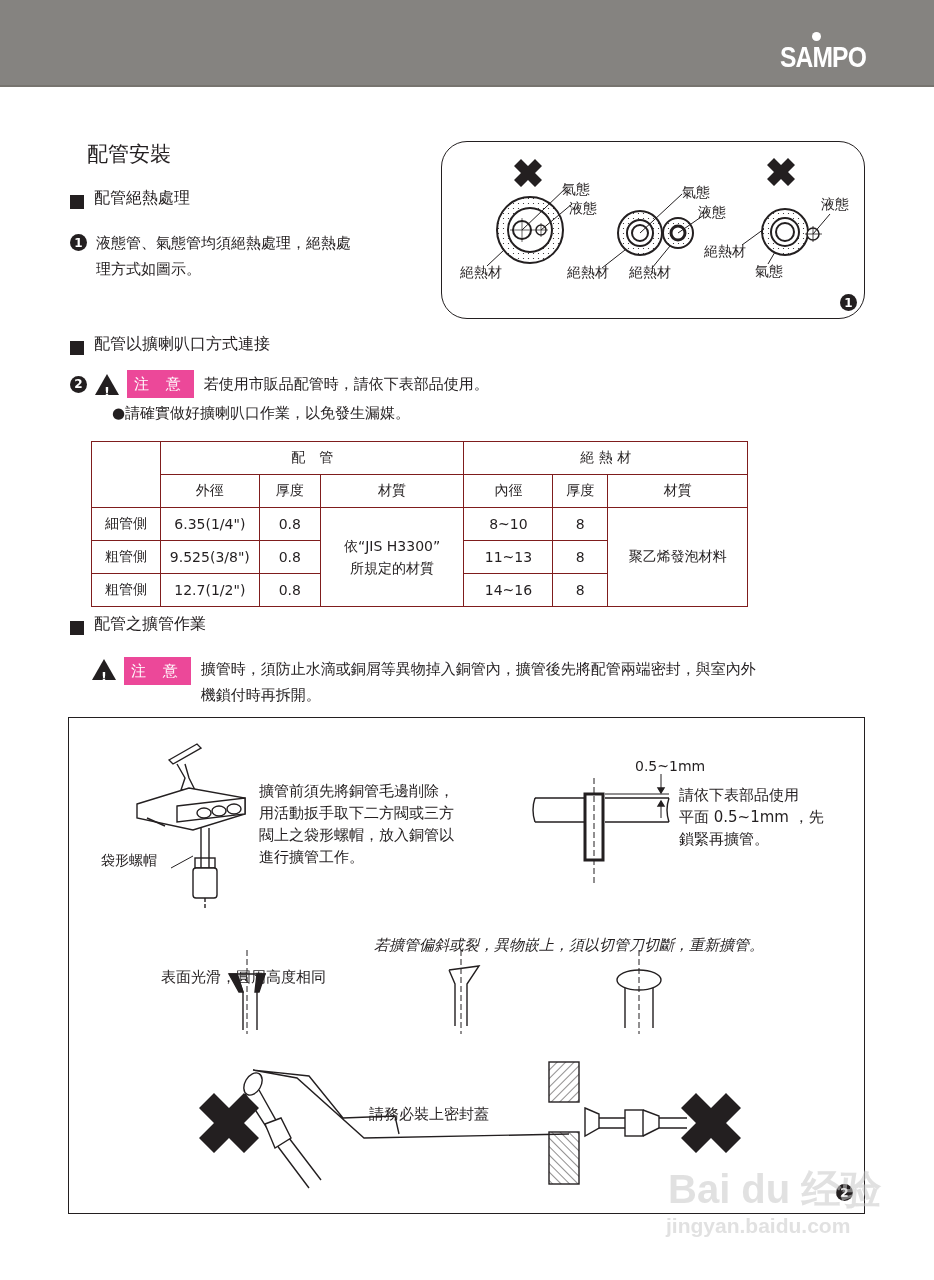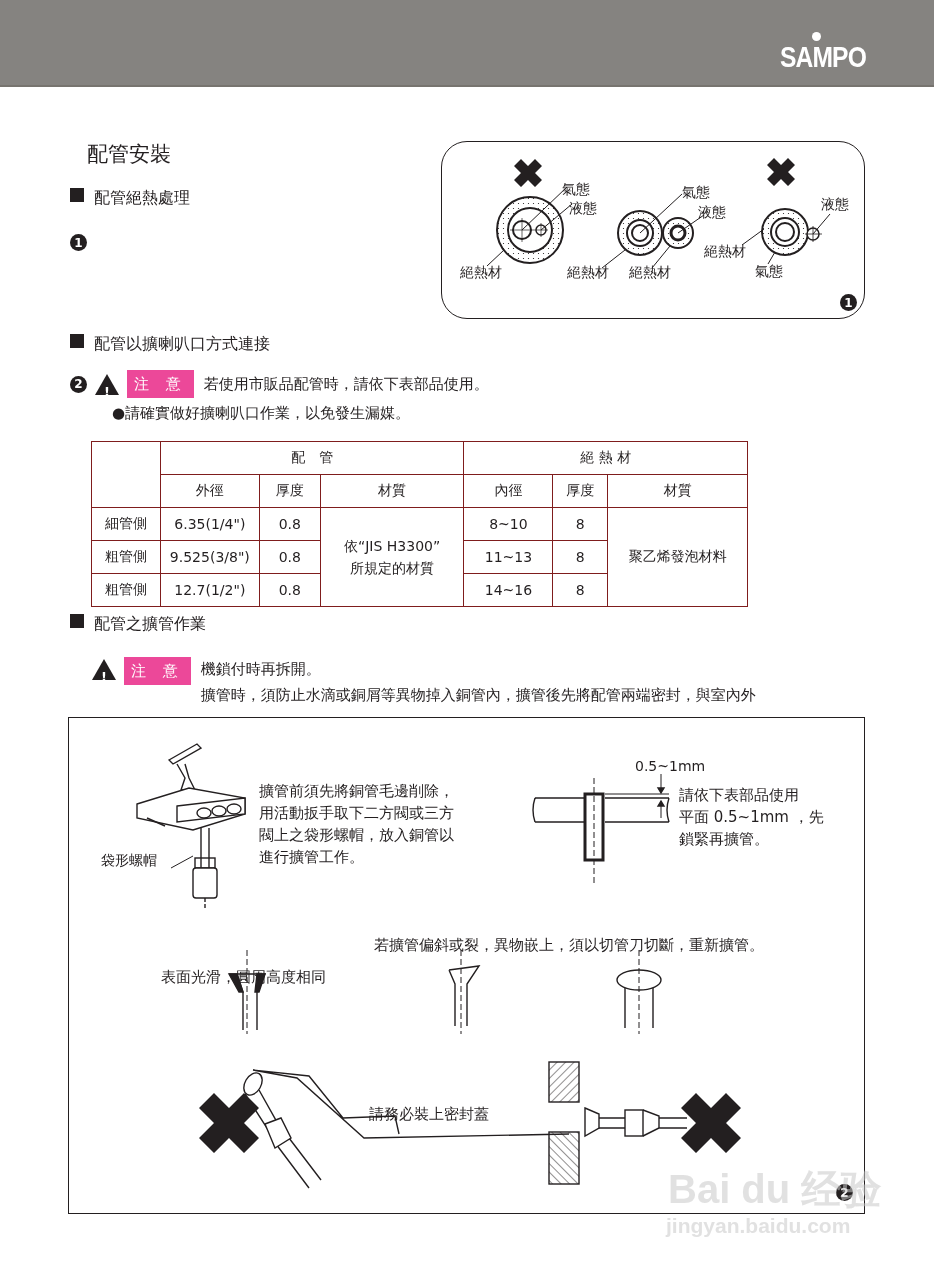--- a/index.html
+++ b/index.html
@@ -4,21 +4,21 @@
 <style>
   html, body { margin:0; padding:0; }
   body { width:934px; height:1280px; background:#ffffff; position:relative; overflow:hidden;
          font-family:"DejaVu Sans", "Liberation Sans", sans-serif; color:#231f20; }
   .abs { position:absolute; }
   .header { left:0; top:0; width:934px; height:85px; background:#858380; border-bottom:2px solid #77746f; }
   .logo { right:68px; top:40px; color:#fff; font-family:"Liberation Sans", sans-serif; font-weight:bold;
           font-size:30px; letter-spacing:-1px; transform:scaleX(0.82); transform-origin:right center; }
   .logo-dot { right:113px; top:32px; width:9px; height:9px; border-radius:50%; background:#fff; }
   .page-title { left:68px; top:140px; font-size:21px;margin-left:19px; }
-  .sec { font-size:16px; display:flex; align-items:flex-start; }
+  .sec { font-size:16px; display:flex; align-items:flex-end; }
   .sec .sq { width:14px; height:14px; background:#231f20; margin-right:10px; }
   .numcirc { display:inline-flex; width:17px; height:17px; border-radius:50%; background:#231f20; color:#fff;
              font-size:12px; font-weight:bold; align-items:center; justify-content:center; }
   .body-text { font-size:15px; line-height:26px; }
   .warn-tri { width:0; height:0; border-left:12px solid transparent; border-right:12px solid transparent;
               border-bottom:21px solid #231f20; position:relative; display:inline-block; }
   .warn-tri span { position:absolute; left:-3px; top:5px; color:#fff; font-size:13px; font-weight:bold; }
   .warn-label { background:#ec4899; color:#fff; font-size:15px; padding:1px 7px; letter-spacing:6px; display:inline-block; }
   .box { border:1.5px solid #231f20; }
   table.spec { border-collapse:collapse; font-size:14px; }
@@ -35,20 +35,24 @@
 
 <div class="abs page-title">配管安裝</div>
 
 <div class="abs sec" style="left:70px; top:188px;">
   <span class="sq"></span>
   <span>配管絕熱處理</span>
 </div>
 <div class="abs body-text" style="left:70px; top:230px; width:360px;">
   <div style="display:flex;">
     <span class="numcirc" style="margin-top:4px; margin-right:9px;">1</span>
+    <div>
+      <div>液態管、氣態管均須絕熱處理，絕熱處</div>
+      <div>理方式如圖示。</div>
+    </div>
   </div>
 </div>
 
 <div class="abs box" style="left:441px; top:141px; width:422px; height:176px;border-radius:26px;">
   <svg width="422" height="176" style="position:absolute;left:0;top:0;">
     <defs>
       <pattern id="dots" width="5" height="5" patternUnits="userSpaceOnUse">
         <circle cx="1.5" cy="1.5" r="0.6" fill="#231f20"></circle>
       </pattern>
     </defs>
@@ -173,22 +177,22 @@
   <span class="sq"></span>
   <span>配管之擴管作業</span>
 </div>
 <div class="abs body-text" style="left:92px; top:656px; width:760px;">
   <div style="display:flex; align-items:flex-start;">
     <span class="warn-tri" style="margin-top:3px; margin-right:8px;">
         <span>!</span>
       </span>
     <span class="warn-label" style="margin-top:1px; margin-right:10px; flex:none;">注 意</span>
     <div>
+      <div>擴管時，須防止水滴或銅屑等異物掉入銅管內，擴管後先將配管兩端密封，與室內外</div>
       <div>機鎖付時再拆開。</div>
-      <div>擴管時，須防止水滴或銅屑等異物掉入銅管內，擴管後先將配管兩端密封，與室內外</div>
     </div>
   </div>
 </div>
 
 <div class="abs box" style="left:68px; top:717px; width:795px; height:495px;">
   <svg width="795" height="495" style="position:absolute;left:0;top:0;">
     <defs>
       <pattern id="hatchA" width="6" height="6" patternUnits="userSpaceOnUse" patternTransform="rotate(45)">
         <line x1="0" y1="0" x2="0" y2="6" stroke="#231f20" stroke-width="1"></line>
       </pattern>
@@ -260,19 +264,19 @@
     <div>閥上之袋形螺帽，放入銅管以</div>
     <div>進行擴管工作。</div>
   </div>
   <div class="abs fig-text" style="left:566px; top:38px;">0.5~1mm</div>
   <div class="abs fig-text" style="left:610px; top:66px; font-size:15px; line-height:22px;">
     <div>請依下表部品使用</div>
     <div>平面 0.5~1mm ，先</div>
     <div>鎖緊再擴管。</div>
   </div>
   <div class="abs fig-text" style="left:92px; top:217px; font-size:15px;margin-top:32px;">表面光滑，圓周高度相同</div>
-  <div class="abs fig-text" style="left:305px; top:217px; font-size:15px;">若擴管偏斜或裂，異物嵌上，須以切管刀切斷，重新擴管。</div>
+  <div class="abs fig-text" style="left:305px; top:217px; font-size:15px;font-style:italic;">若擴管偏斜或裂，異物嵌上，須以切管刀切斷，重新擴管。</div>
   <div class="abs fig-text" style="left:300px; top:386px; font-size:15px;">請務必裝上密封蓋</div>
   <span class="abs numcirc" style="left:767px; top:466px;">2</span>
 </div>
 
 <div class="abs watermark" style="left:668px; top:1162px; font-size:40px;">Bai du 经验</div>
 <div class="abs watermark" style="left:666px; top:1214px; font-size:21px;">jingyan.baidu.com</div>
 
 </body></html>

